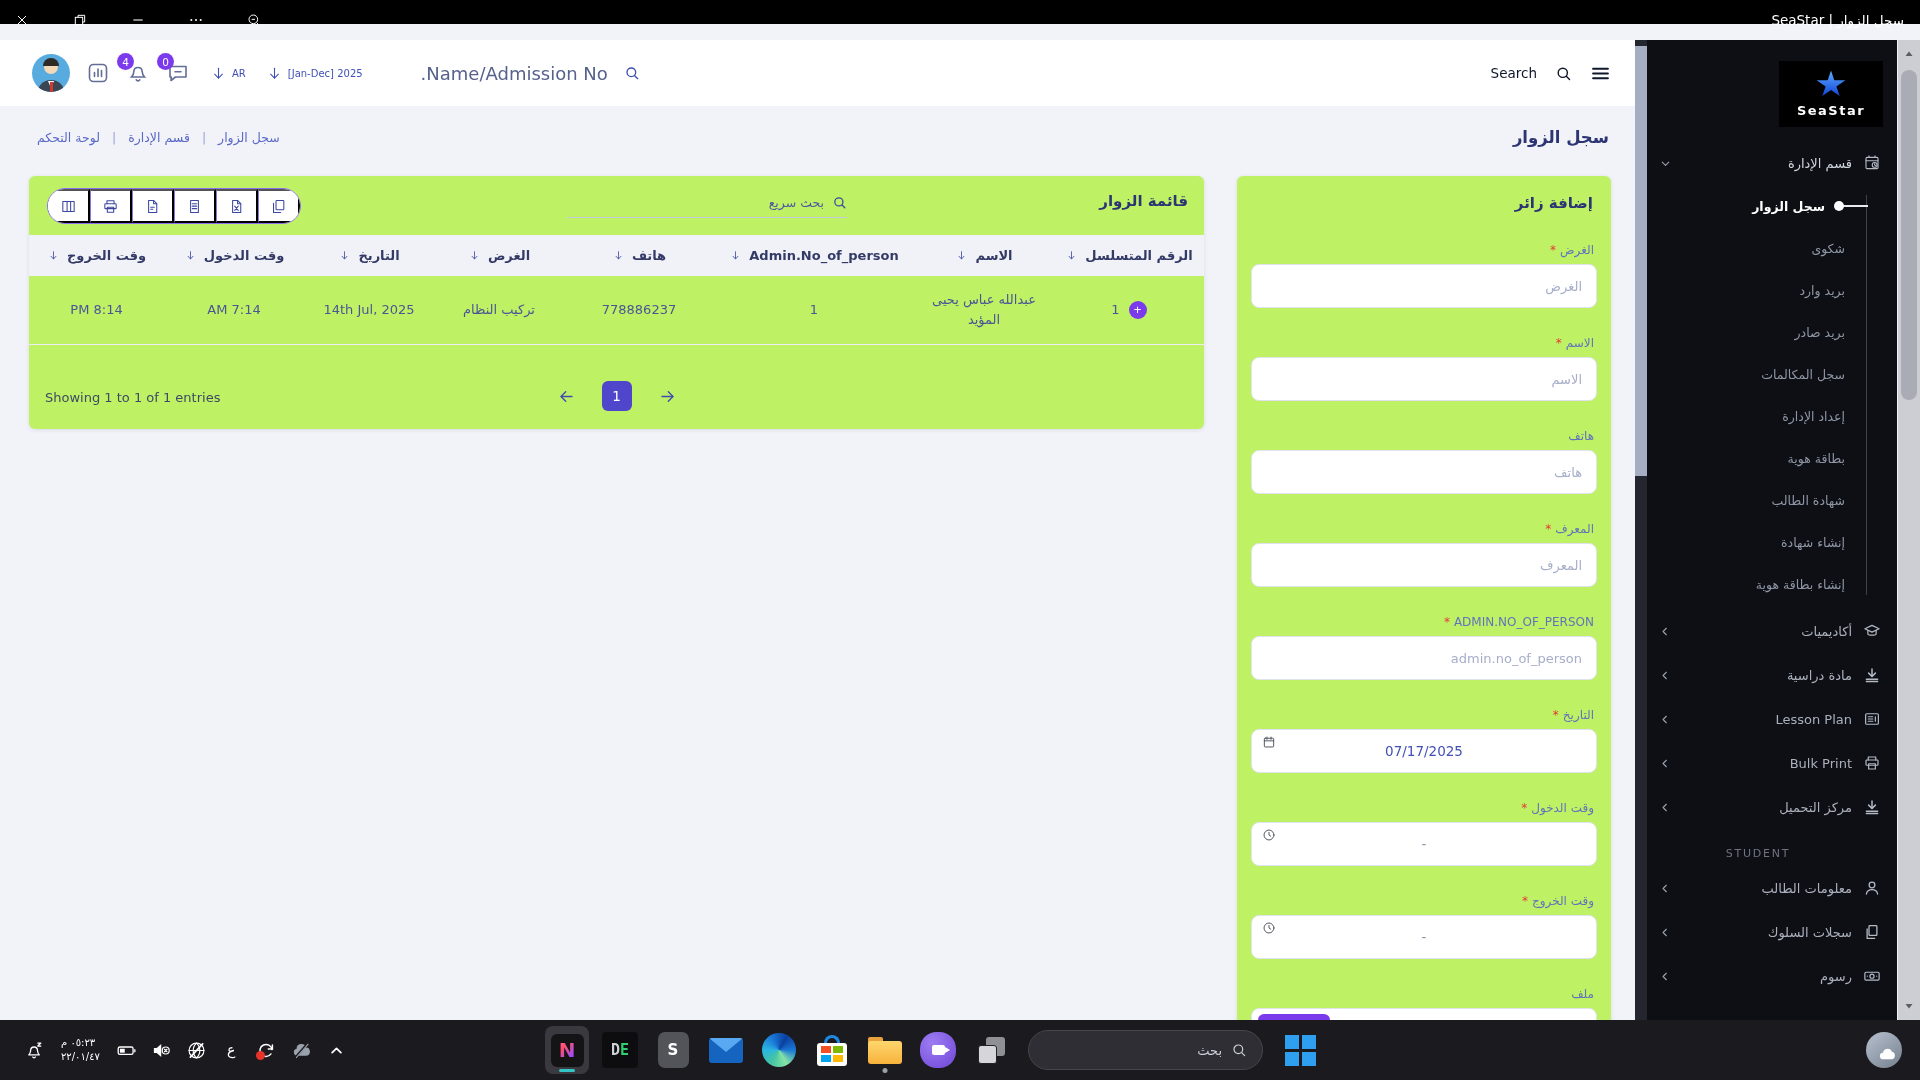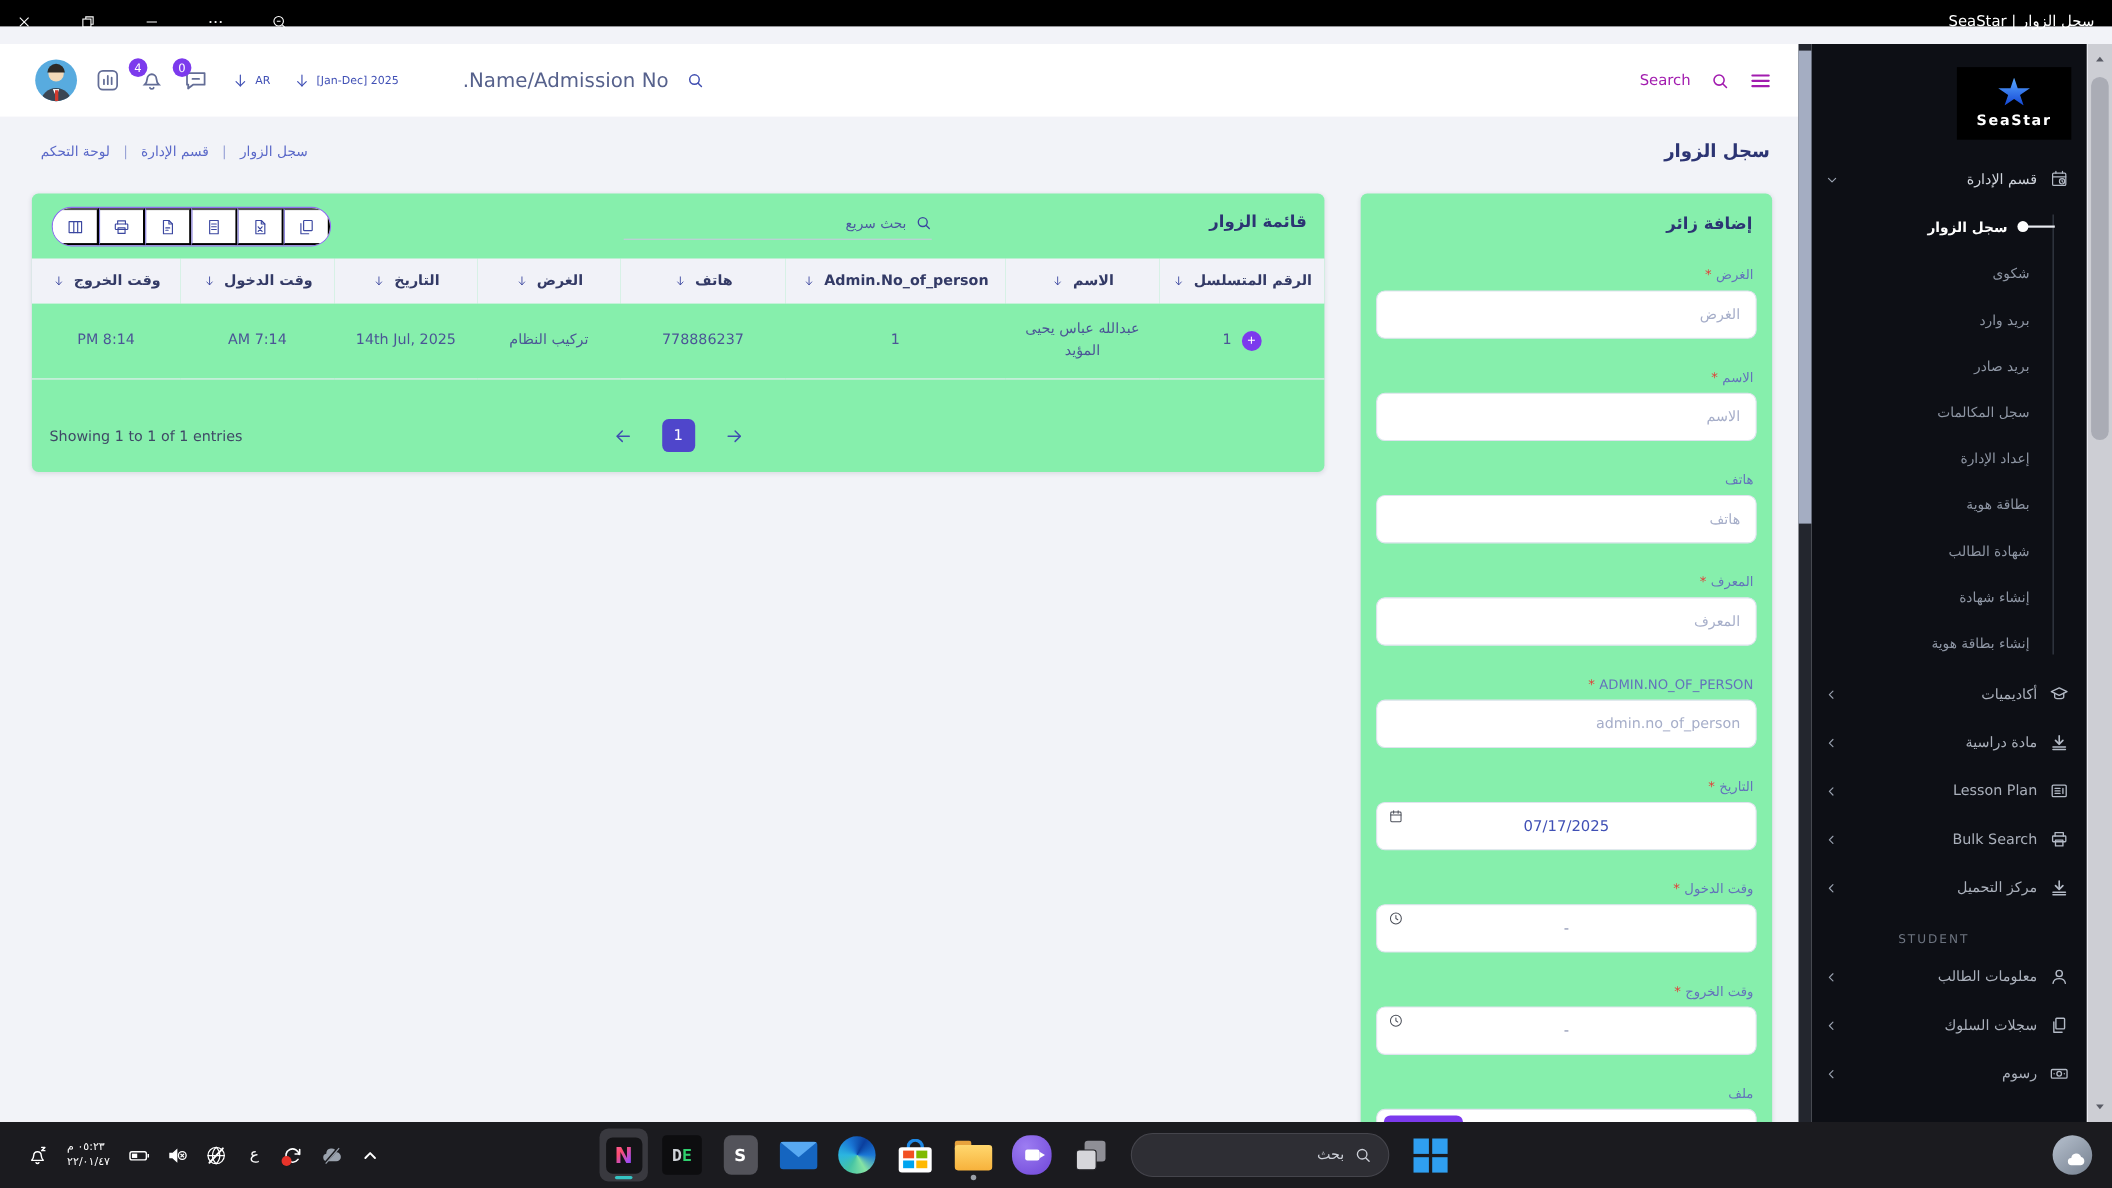--- a/index.html
+++ b/index.html
@@ -27,33 +27,33 @@
   .av-collar{position:absolute;bottom:4px;left:16px;width:6px;height:7px;background:#fff;clip-path:polygon(0 0,100% 0,50% 100%);}
   .av-tie{position:absolute;bottom:0;left:17.5px;width:3px;height:10px;background:#d23a2e;}
   .nav-ic{position:relative;width:24px;height:24px;color:#636d96;margin-left:16px;cursor:pointer;}
   .badge{position:absolute;top:-8px;left:-9px;min-width:17px;height:17px;border-radius:9px;background:#7c3aed;
          color:#fff;font-size:10.5px;display:flex;align-items:center;justify-content:center;padding:0 4px;}
   .nav-dd{display:flex;align-items:center;gap:5px;margin-left:20px;color:#4050b5;font-size:10px;cursor:pointer;}
   .nav-dd .chev{width:17px;height:17px;color:#4050b5;}
   .admission-search{display:flex;align-items:center;gap:16px;margin-left:58px;cursor:text;}
   .admission-search .ph{color:#56618c;font-size:18px;text-align:center;}
   .admission-search .ico{width:16px;height:16px;color:#3f4db0;}
-  .nav-right{position:absolute;right:24px;top:0;height:66px;display:flex;align-items:center;gap:18px;color:#a21caf;}
+  .nav-right{position:absolute;right:24px;top:0;height:66px;display:flex;align-items:center;gap:18px;color:#0f172a;}
   .nav-right .lbl{font-size:13.5px;cursor:pointer;}
   .nav-right .ico{width:17px;height:17px;cursor:pointer;}
   .nav-right .ham{width:21px;height:21px;cursor:pointer;}
 
   .breadcrumb-row{position:absolute;top:88px;left:37px;right:26px;display:flex;justify-content:space-between;align-items:center;}
   .breadcrumb{display:flex;align-items:center;font-size:12.5px;color:#5a68c8;}
   .breadcrumb .sep{margin:0 12px;color:#9aa3d6;}
   .crumb{cursor:pointer;}
   .page-title{font-size:16.5px;font-weight:bold;color:#2c3473;direction:rtl;}
 
   
-  .card{background:#86efac;border-radius:6px;box-shadow:0 1px 4px rgba(25,30,60,.10);}
+  .card{background:#bef264;border-radius:6px;box-shadow:0 1px 4px rgba(25,30,60,.10);}
   .table-card{position:absolute;left:29px;top:136px;width:1175px;height:253px;}
   .table-toolbar{position:absolute;left:18px;top:12px;height:36px;display:flex;align-items:stretch;
                  border:1.5px solid #8e6ff0;border-radius:18px;overflow:hidden;background:#fff;}
   .tt-btn{width:42px;display:flex;align-items:center;justify-content:center;border-left:1px solid #8279da;cursor:pointer;background:#fff;padding:0;}
   .tt-btn:first-child{border-left:none;}
   .tt-btn .ico{width:17px;height:17px;color:#3b47a0;}
   .quick-search{position:absolute;left:538px;top:12px;width:280px;height:30px;direction:rtl;
                 border-bottom:1px solid #c6cbdd;display:flex;align-items:center;gap:8px;cursor:text;}
   .quick-search .ico{width:15px;height:15px;color:#3b47a0;}
   .quick-search .ph{color:#4b57a0;font-size:12.5px;}
@@ -673,21 +673,21 @@
           </span>
         </div>
         <div class="m-item dim">
           <span class="ico side-ico">
             <svg viewBox="0 0 24 24" fill="none" stroke="currentColor" stroke-width="1.6" stroke-linecap="round" stroke-linejoin="round">
               <path d="M7 8V4h10v4"></path>
               <rect x="4" y="8" width="16" height="7" rx="1"></rect>
               <rect x="7.5" y="13" width="9" height="7"></rect>
             </svg>
           </span>
-    <span>Bulk Search</span>
+    <span>Bulk Print</span>
           <span class="sp"></span>
     <span class="chev">
             <svg viewBox="0 0 24 24" fill="none" stroke="currentColor" stroke-width="2" stroke-linecap="round" stroke-linejoin="round">
               <path d="m13.5 6-6 6 6 6"></path>
             </svg>
           </span>
         </div>
         <div class="m-item dim">
           <span class="ico side-ico">
             <svg viewBox="0 0 24 24" fill="none" stroke="currentColor" stroke-width="2" stroke-linecap="round" stroke-linejoin="round">

